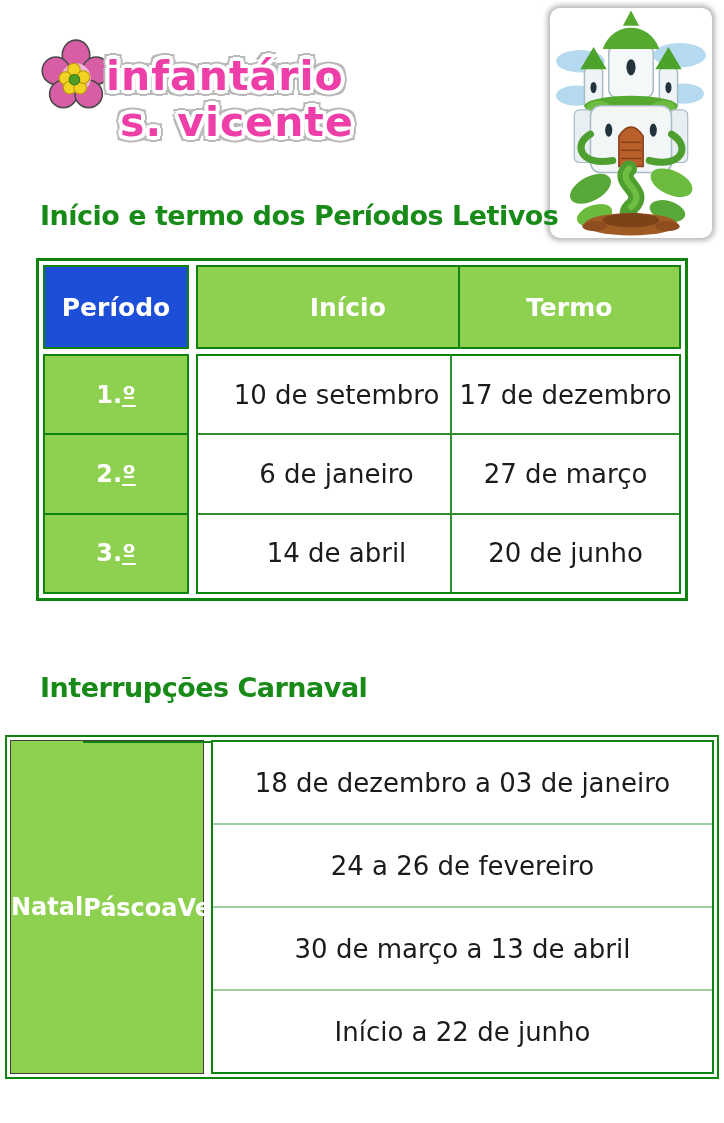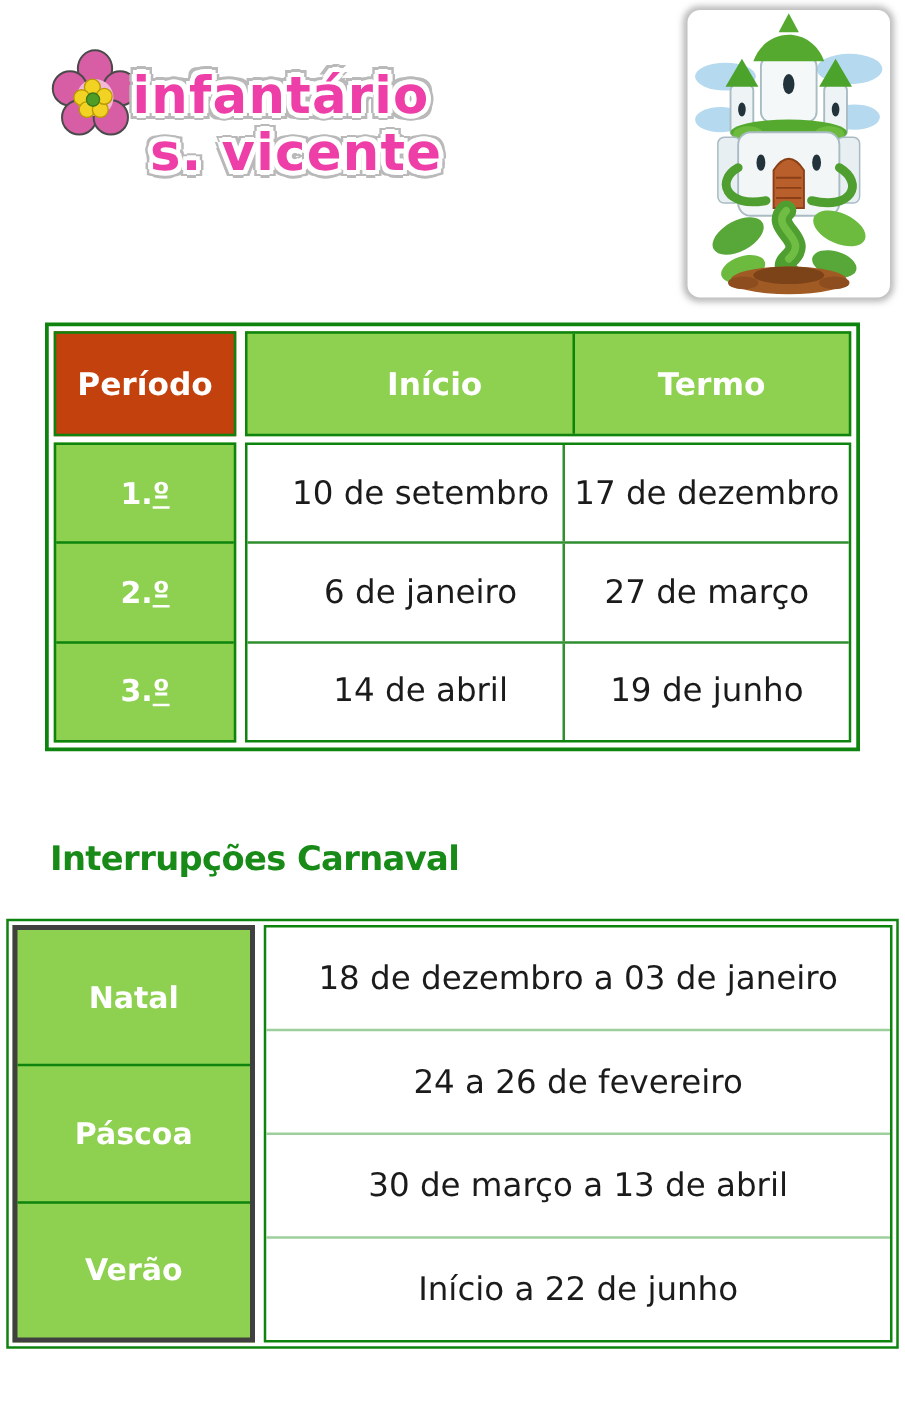--- a/index.html
+++ b/index.html
@@ -22,21 +22,21 @@
   .illus{position:absolute;left:550px;top:8px;width:162px;height:230px;background:#fff;
          border-radius:10px;box-shadow:0 0 5px 3px rgba(130,130,130,.55);}
   .illus svg{width:100%;height:100%;display:block;}
 
   
   .heading{position:absolute;color:#178a17;font-weight:bold;font-size:27px;letter-spacing:-0.5px;}
   .heading1{left:40px;top:200px;}
   .heading2{left:40px;top:672px;}
 
   
-  .greencell{background:#c2410c;border:2px solid #0e830e;box-sizing:border-box;
+  .greencell{background:#1d4ed8;border:2px solid #0e830e;box-sizing:border-box;
              display:flex;align-items:center;justify-content:center;}
   .wlabel{color:#ffffff;font-weight:bold;}
 
   
   .t1{position:absolute;left:36px;top:258px;width:652px;border:3px solid #0e830e;
       padding:4px;box-sizing:border-box;background:#fff;}
   .t1-grid{display:grid;grid-template-columns:146px 7px 1fr;grid-template-rows:84px 5px 240px;}
   .t1-h-label{grid-column:1;grid-row:1;font-size:25px;}
   .t1-h-right{grid-column:3;grid-row:1;background:#8ed04f;border:2px solid #0e830e;
               box-sizing:border-box;display:flex;}
@@ -53,22 +53,22 @@
   .t1-row + .t1-row{border-top:2px solid #2f8f2f;}
   .t1-cell{flex:1;display:flex;align-items:center;justify-content:center;
            font-size:26px;color:#1b1b1b;}
   .t1-cell:first-child{border-right:2px solid #2f8f2f;padding-left:25px;}
   .ord{text-decoration:underline;}
 
   
   .t2{position:absolute;left:5px;top:735px;width:714px;border:2px solid #0e830e;
       padding:3px;box-sizing:border-box;background:#fff;}
   .t2-grid{display:grid;grid-template-columns:194px 7px 1fr;grid-template-rows:334px;}
-  .t2-label{grid-column:1;background:#8ed04f;border:4px solid #404040;box-sizing:border-box;
-            display:flex;flex-direction:column;}
+  .t2-label{grid-column:1;background:#8ed04f;border:1px solid #404040;box-sizing:border-box;
+            display:flex;}
   .t2-label > div{flex:1;display:flex;align-items:center;justify-content:center;
                   color:#fff;font-weight:bold;font-size:24px;}
   .t2-label > div + div{border-top:2px solid #0e830e;}
   .t2-content{grid-column:3;background:#fff;border:2px solid #0e830e;box-sizing:border-box;
               display:flex;flex-direction:column;}
   .t2-content > div{flex:1;display:flex;align-items:center;justify-content:center;
                     font-size:26px;color:#1b1b1b;}
   .t2-content > div + div{border-top:2px solid #9ccf9c;}
 </style>
 </head>
@@ -135,20 +135,21 @@
       <ellipse cx="120" cy="172" rx="22" ry="12" fill="#6cbb3f" transform="rotate(24 120 172)"></ellipse>
       <ellipse cx="44" cy="204" rx="18" ry="10" fill="#6cbb3f" transform="rotate(-18 44 204)"></ellipse>
       <ellipse cx="116" cy="200" rx="18" ry="10" fill="#58a839" transform="rotate(16 116 200)"></ellipse>
       <ellipse cx="80" cy="213" rx="46" ry="11" fill="#a05a24"></ellipse>
       <ellipse cx="80" cy="209" rx="28" ry="7" fill="#7c4318"></ellipse>
       <ellipse cx="44" cy="215" rx="12" ry="5" fill="#8d4d1e"></ellipse>
       <ellipse cx="116" cy="215" rx="12" ry="5" fill="#8d4d1e"></ellipse>
     </svg>
   </div>
 
+  <div class="heading heading1">Início e termo dos Períodos Letivos</div>
 
   <div class="t1">
     <div class="t1-grid">
       <div class="greencell t1-h-label wlabel">Período</div>
       <div class="t1-h-right">
         <div class="t1-h-half wlabel">Início</div>
         <div class="t1-h-half wlabel">Termo</div>
       </div>
       <div class="t1-b-label">
         <div>
@@ -168,21 +169,21 @@
         <div class="t1-row">
           <div class="t1-cell">10 de setembro</div>
           <div class="t1-cell">17 de dezembro</div>
         </div>
         <div class="t1-row">
           <div class="t1-cell">6 de janeiro</div>
           <div class="t1-cell">27 de março</div>
         </div>
         <div class="t1-row">
           <div class="t1-cell">14 de abril</div>
-          <div class="t1-cell">19 de junho</div>
+          <div class="t1-cell">20 de junho</div>
         </div>
       </div>
     </div>
   </div>
 
   <div class="heading heading2">Interrupções Carnaval</div>
 
   <div class="t2">
     <div class="t2-grid">
       <div class="t2-label">

